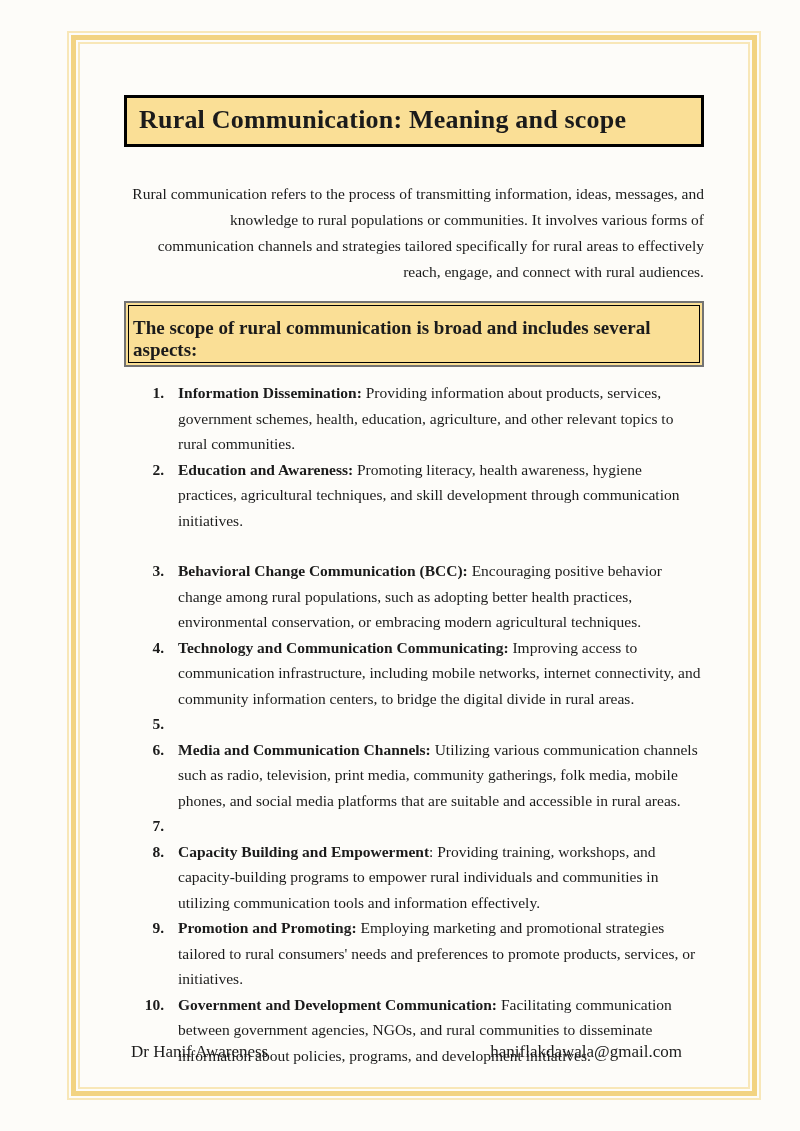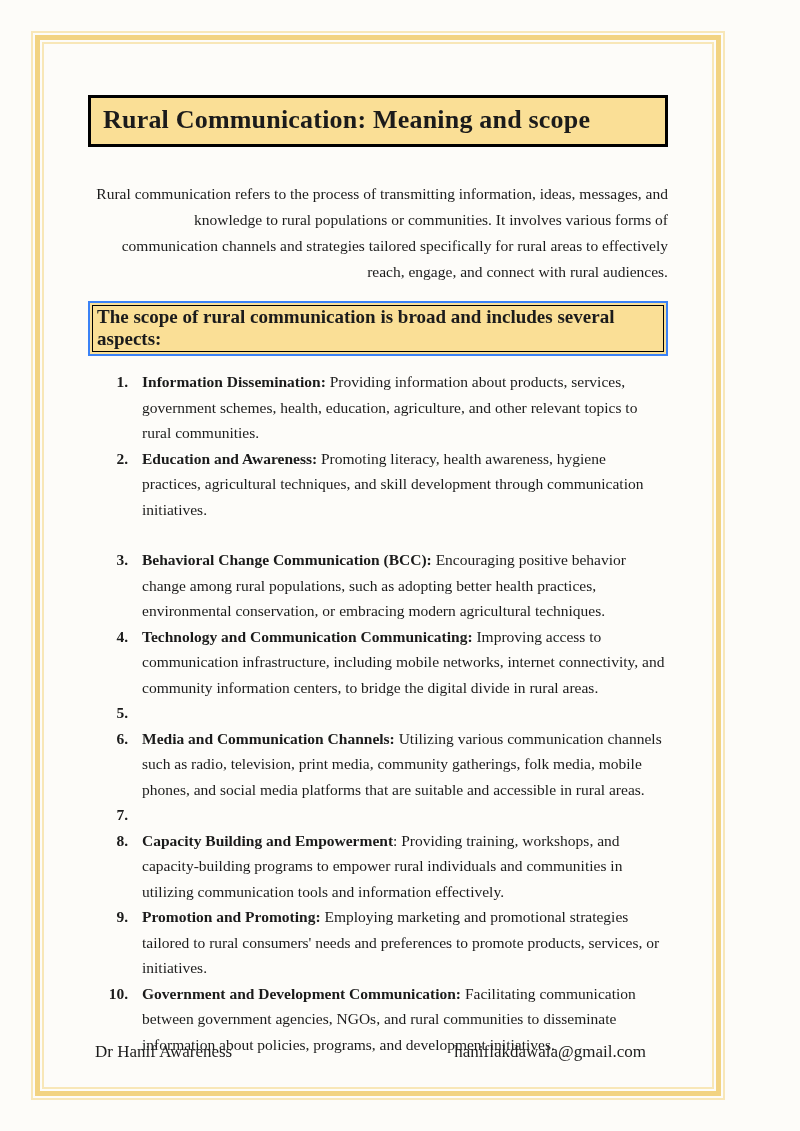--- a/index.html
+++ b/index.html
@@ -6,20 +6,21 @@
   html, body {
     width: 800px; height: 1131px;
     background: #fdfcf9;
     font-family: "Liberation Serif", "DejaVu Serif", serif;
     color: #1b1b1b;
   }
   .page {
     position: relative;
     width: 756px; height: 1131px;
     overflow: hidden;
+    margin-left: 36px;
   }
   
   .frame-outer {
     position: absolute; inset: 31px;
     border: 2px solid #f8e7b8;
   }
   .frame-mid {
     position: absolute; inset: 2px;
     border: 5px solid #f2d382;
   }
@@ -43,23 +44,23 @@
     margin: 34px 0 0 7px;
     font-size: 15.5px;
     line-height: 26px;
     max-width: 614px;
     text-align: right;
   }
   .scope-box {
     display: inline-block;
     margin: 16px 0 0 0;
     background: #fadf96;
-    border: 2px solid #3b82f6;
+    border: 2px solid #737373;
     box-shadow: inset 0 0 0 2px #fadf96, inset 0 0 0 3px #000;
-    padding: 3px 8px 4px 7px;
+    padding: 14px 8px 4px 7px;
     font-size: 19px;
     font-weight: bold;
   }
   ol.scope-list {
     list-style: none;
     margin-top: 13px;
   }
   ol.scope-list li {
     display: flex;
     font-size: 15.5px;

